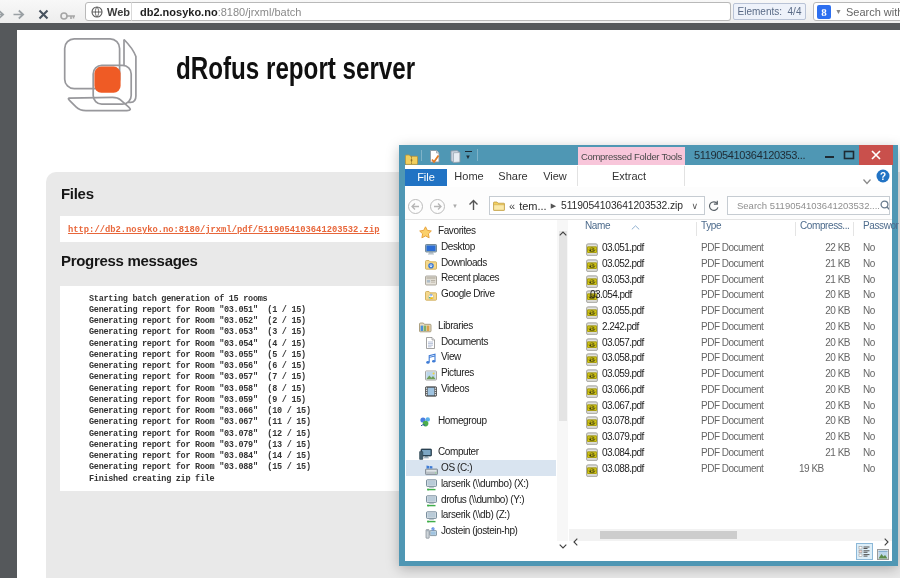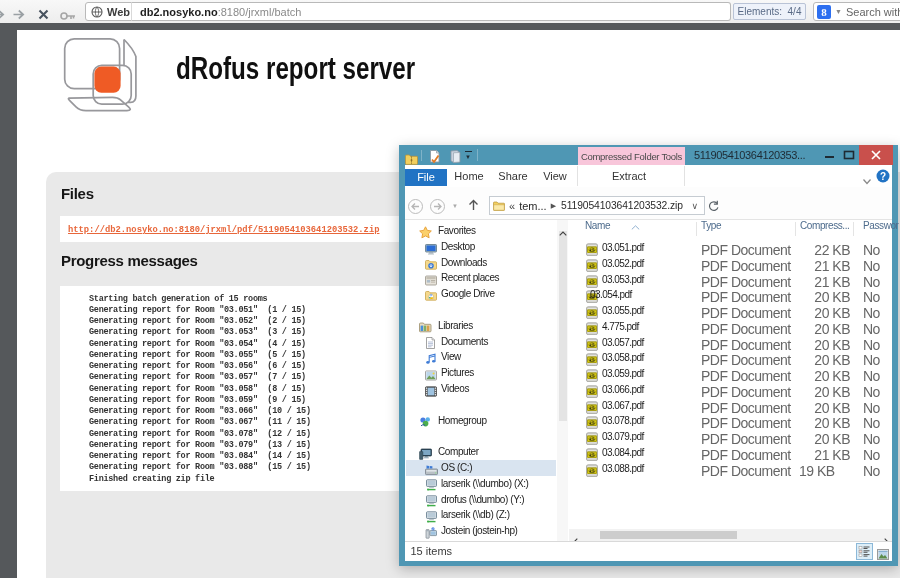--- a/index.html
+++ b/index.html
@@ -61,21 +61,21 @@
   font-size:11px; color:#2a2a2a; display:flex; align-items:center; white-space:nowrap; overflow:hidden; }
 #search { left:727px; top:196px; width:163px; height:19px; background:#fff; border:1px solid #c6ccd2;
   font-size:9.5px; color:#8f8f8f; display:flex; align-items:center; padding-left:9px; white-space:nowrap; overflow:hidden; }
 
 #navpane { left:404.5px; top:220px; width:152.5px; height:321px; background:#fff; }
 #navsb { left:557px; top:220px; width:11px; height:321px; background:#f7f7f7; }
 #navsbthumb { left:558.5px; top:231px; width:8px; height:190px; background:#e4e4e4; }
 #listpane { left:568px; top:220px; width:323.5px; height:321px; background:#fff; }
 .navrow { position:absolute; font-size:10px; letter-spacing:-0.4px; color:#222; white-space:nowrap; }
 .hdr { position:absolute; top:220px; font-size:10px; letter-spacing:-0.4px; color:#4d6b8c; }
-.cell { position:absolute; font-size:14px; letter-spacing:-0.5px; color:#666; white-space:nowrap; }
+.cell { position:absolute; font-size:10px; letter-spacing:-0.5px; color:#666; white-space:nowrap; }
 .fname { position:absolute; font-size:10px; letter-spacing:-0.55px; color:#1e1e1e; white-space:nowrap; }
 .hsep { position:absolute; top:222px; width:1px; height:14px; background:#e4e4e4; }
 
 #hscroll { left:568.5px; top:529px; width:323px; height:12px; background:#f2f2f2; }
 #hthumb { left:600px; top:531px; width:137px; height:8px; background:#cdcdcd; }
 #statusbar { left:404.5px; top:541px; width:487px; height:19.5px; background:#fff;
   border-top:1px solid #d9d9d9; font-size:11px; color:#3a3a3a; }
 </style>
 </head>
 <body>
@@ -221,20 +221,26 @@
       <span style="padding-left:4px;color:#444;">«</span>
       <span style="padding-left:4px;">tem...</span>
       <span style="padding-left:4px;color:#555;font-size:7px;">▶</span>
       <span style="padding-left:5px;font-size:10.3px;letter-spacing:-0.1px;">5119054103641203532.zip</span>
       <span style="margin-left:auto;padding-right:6px;color:#555;font-size:9px;">∨</span>
     </div>
   <div class="abs" style="left:707px;top:199px;"><svg width="13" height="13">
         <path d="M10.3 3.6 A4.3 4.3 0 1 0 10.9 7.4" fill="none" stroke="#5a6268" stroke-width="1.2"></path>
         <path d="M10.3 0.8 L10.3 4.2 6.9 4.2" fill="none" stroke="#5a6268" stroke-width="1.2"></path>
       </svg></div>
+  <div class="abs" id="search">Search 5119054103641203532....<span style="margin-left:auto;padding-right:4px;display:flex;">
+        <svg width="11" height="11" viewBox="0 0 11 11">
+          <circle cx="4.5" cy="4.5" r="3.4" fill="none" stroke="#6a7c8e" stroke-width="1.3"></circle>
+          <path d="M7 7 L10 10" stroke="#6a7c8e" stroke-width="1.5"></path>
+        </svg>
+      </span></div>
 
   <div class="abs" id="navpane"></div>
   <div class="abs" id="navsb"></div>
   <div class="abs" id="navsbthumb"></div>
   <div class="abs" id="listpane"></div>
   <div class="abs" style="left:559px;top:222px;"><svg width="8" height="5">
         <path d="M0.7 4.3 L4 1 7.3 4.3" fill="none" stroke="#404040" stroke-width="1.1"></path>
       </svg></div>
   <div class="abs" style="left:559px;top:535px;"><svg width="8" height="5">
         <path d="M0.7 0.7 L4 4 7.3 0.7" fill="none" stroke="#404040" stroke-width="1.1"></path>
@@ -457,21 +463,21 @@
 <div class="abs" style="left:586px;top:320.8px;"><svg width="12" height="13" viewBox="0 0 12 13">
         <rect x="0.5" y="0.8" width="11" height="11.8" rx="1.6" fill="#b9b9b4" stroke="#8e8e88" stroke-width="0.6"></rect>
         <rect x="1.3" y="1.6" width="9.4" height="1.6" fill="#e3e3df"></rect>
         <rect x="1.3" y="10" width="9.4" height="1.8" fill="#dcdcd8"></rect>
         <rect x="1" y="3.4" width="10" height="6.6" rx="0.8" fill="#e6d714"></rect>
         <rect x="1.6" y="4" width="8.8" height="5.4" rx="0.6" fill="none" stroke="#55521a" stroke-width="0.5"></rect>
         <ellipse cx="6" cy="6.7" rx="3.5" ry="2.1" fill="#33311455"></ellipse>
         <ellipse cx="6" cy="6.7" rx="3.3" ry="1.9" fill="#3a3812"></ellipse>
         <text x="6" y="8.1" font-size="3.6" fill="#e6d714" text-anchor="middle" font-family="Liberation Sans" font-weight="bold">PDF</text>
       </svg></div>
-<div class="fname" style="left:602px;top:320.8px;">4.775.pdf</div>
+<div class="fname" style="left:602px;top:320.8px;">2.242.pdf</div>
 <div class="cell" style="left:701px;top:320.8px;">PDF Document</div>
 <div class="cell" style="left:790px;top:320.8px;width:60px;text-align:right;">20 KB</div>
 <div class="cell" style="left:863px;top:320.8px;">No</div>
 <div class="abs" style="left:586px;top:336.5px;"><svg width="12" height="13" viewBox="0 0 12 13">
         <rect x="0.5" y="0.8" width="11" height="11.8" rx="1.6" fill="#b9b9b4" stroke="#8e8e88" stroke-width="0.6"></rect>
         <rect x="1.3" y="1.6" width="9.4" height="1.6" fill="#e3e3df"></rect>
         <rect x="1.3" y="10" width="9.4" height="1.8" fill="#dcdcd8"></rect>
         <rect x="1" y="3.4" width="10" height="6.6" rx="0.8" fill="#e6d714"></rect>
         <rect x="1.6" y="4" width="8.8" height="5.4" rx="0.6" fill="none" stroke="#55521a" stroke-width="0.5"></rect>
         <ellipse cx="6" cy="6.7" rx="3.5" ry="2.1" fill="#33311455"></ellipse>
@@ -597,23 +603,20 @@
 
   <div class="abs" id="hscroll"></div>
   <div class="abs" id="hthumb"></div>
   <div class="abs" style="left:573px;top:532px;"><svg width="5" height="8">
         <path d="M4.3 0.7 L1 4 4.3 7.3" fill="none" stroke="#404040" stroke-width="1.1"></path>
       </svg></div>
   <div class="abs" style="left:884px;top:532px;"><svg width="5" height="8">
         <path d="M0.7 0.7 L4 4 0.7 7.3" fill="none" stroke="#404040" stroke-width="1.1"></path>
       </svg></div>
 
-  <div class="abs" id="statusbar">
-      <span style="position:absolute;left:6px;top:3px;">15 items</span>
-    </div>
   <div class="abs" style="left:855.5px;top:542.5px;"><svg width="17" height="17" viewBox="0 0 17 17">
         <rect x="0.5" y="0.5" width="16" height="16" fill="#ddeef8" stroke="#8cb8d8" stroke-width="1"></rect>
         <rect x="3" y="3.4" width="3" height="2.6" fill="#fff" stroke="#888" stroke-width="0.5"></rect>
         <rect x="3" y="7.2" width="3" height="2.6" fill="#f8d8d0" stroke="#888" stroke-width="0.5"></rect>
         <rect x="3" y="11" width="3" height="2.6" fill="#fff" stroke="#888" stroke-width="0.5"></rect>
         <path d="M7.5 4 L13.5 4 M7.5 5.5 L11.5 5.5 M7.5 7.8 L13.5 7.8 M7.5 9.3 L11.5 9.3 M7.5 11.6 L13.5 11.6 M7.5 13.1 L11.5 13.1" stroke="#555" stroke-width="1"></path>
       </svg></div>
   <div class="abs" style="left:876.5px;top:546px;"><svg width="12" height="11" viewBox="0 0 12 11">
         <rect x="0.5" y="0.5" width="11" height="10" fill="#e8e8e8" stroke="#9a9a9a" stroke-width="1"></rect>
         <rect x="1.5" y="1.5" width="9" height="8" fill="#bcd6ea"></rect>

